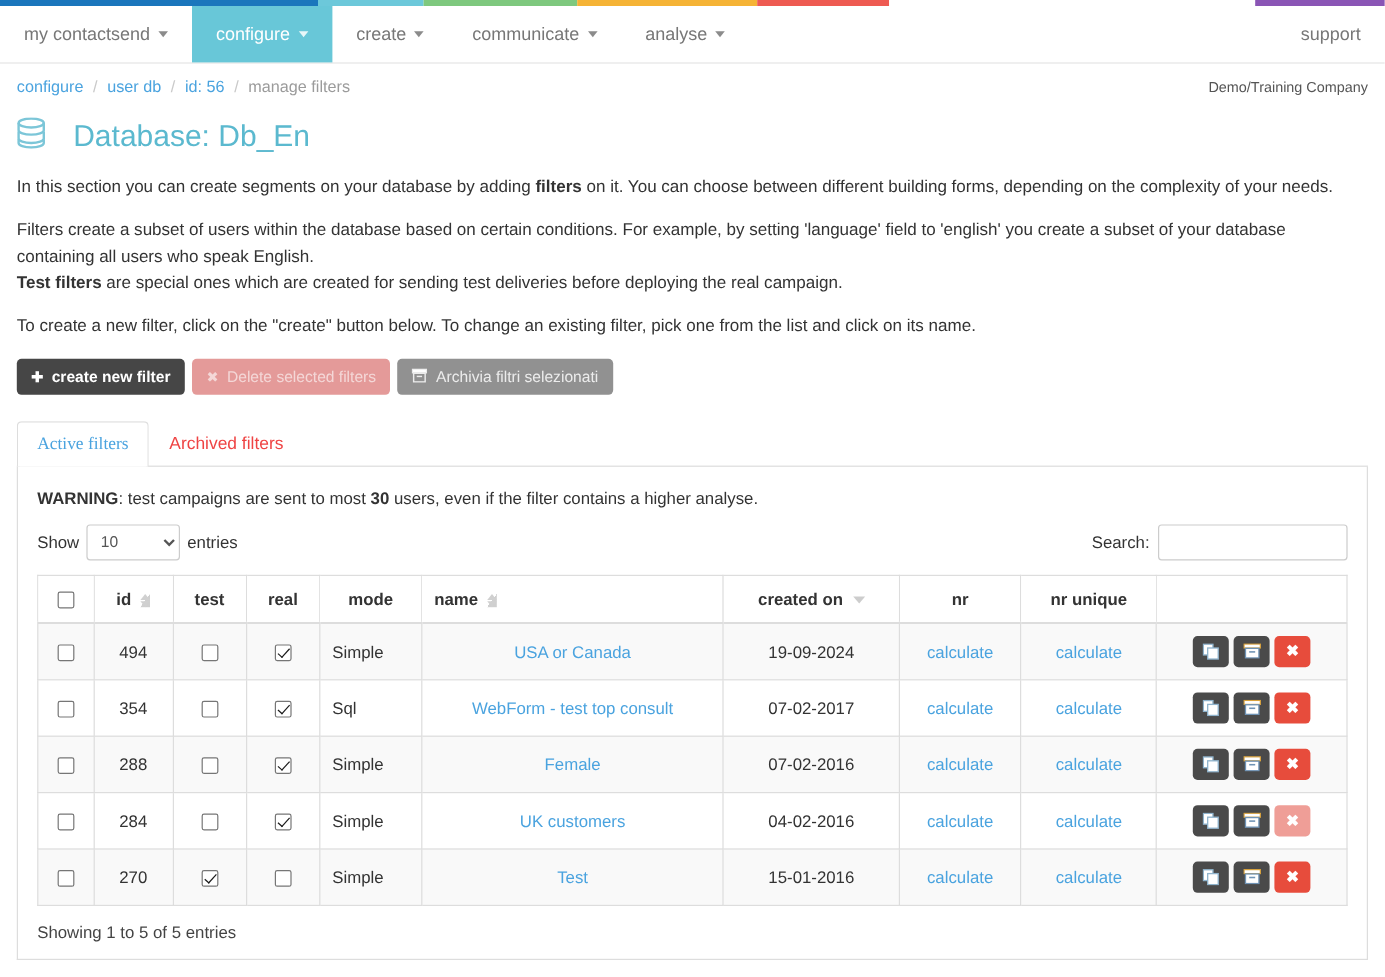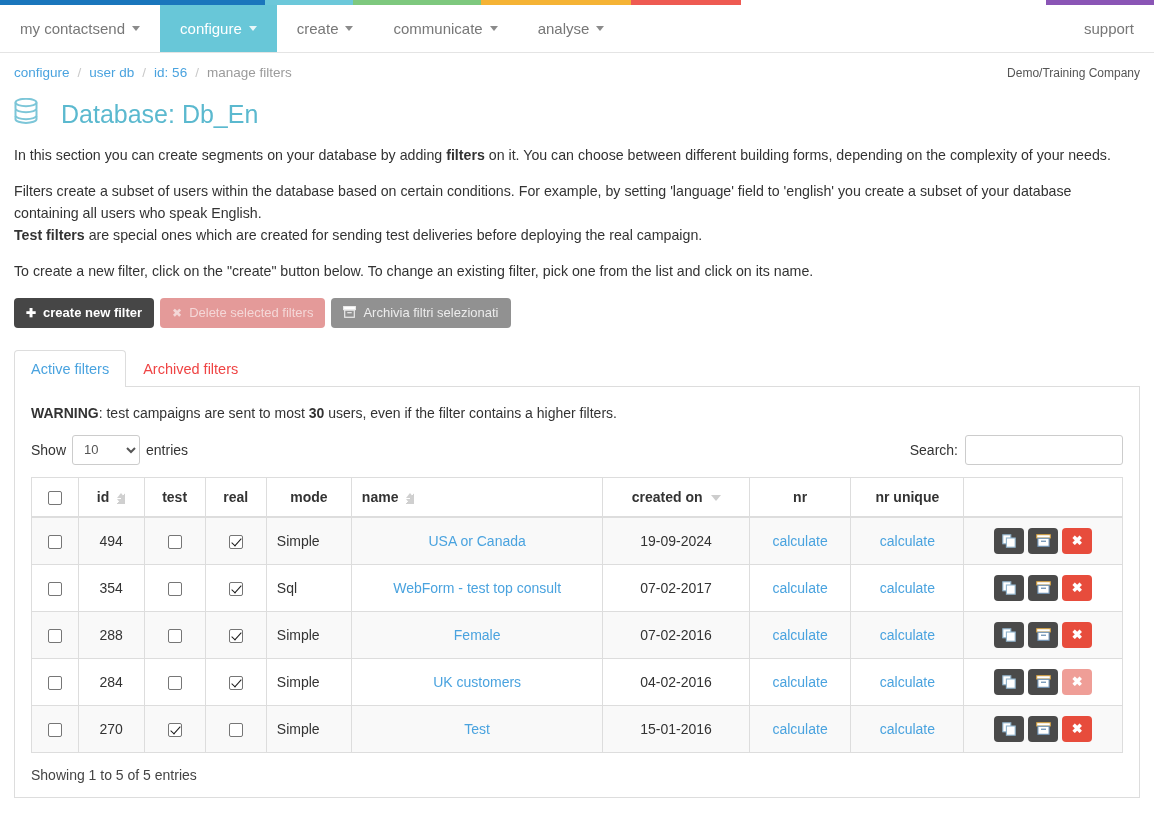--- a/index.html
+++ b/index.html
@@ -120,20 +120,21 @@
     border: 1px solid transparent;
     border-bottom: none;
     margin-bottom: -1px;
     border-radius: 4px 4px 0 0;
   }
   .tab.active {
     color: #4aa3df;
     background: #ffffff;
     border-color: #dddddd;
     border-bottom-color: #ffffff;
+    font-family: Liberation Serif, serif;
   }
 
   
   .panel {
     margin: 0 14px;
     border: 1px solid #dddddd;
     border-top: none;
     padding: 18px 16px 14px 16px;
     background: #ffffff;
   }
@@ -155,21 +156,21 @@
   .showbox { display: flex; align-items: center; gap: 6px; }
   select.len {
     font-family: "Liberation Sans", sans-serif;
     font-size: 13px;
     color: #555555;
     padding: 4px 4px 4px 7px;
     border: 1px solid #cccccc;
     border-radius: 3px;
     background: #ffffff;
     height: 30px;
-    width: 68px;
+    width: 78px;
   }
   .searchbox { margin-left: auto; display: flex; align-items: center; gap: 7px; }
   input.search {
     font-family: "Liberation Sans", sans-serif;
     font-size: 13px;
     border: 1px solid #cccccc;
     border-radius: 3px;
     padding: 5px 8px;
     width: 158px;
     height: 30px;
@@ -373,21 +374,21 @@
 
 <div class="tabwrap">
   <div class="tabs" id="tabs">
       <div class="tab active"><span>Active filters</span></div>
       <div class="tab"><span>Archived filters</span></div>
     </div>
 </div>
 
 <div class="panel">
   <div class="warning">
-    <b>WARNING</b><span>: test campaigns are sent to most </span><b>30</b><span> users, even if the filter contains a higher filters.</span>
+    <b>WARNING</b><span>: test campaigns are sent to most </span><b>30</b><span> users, even if the filter contains a higher analyse.</span>
   </div>
 
   <div class="controls">
     <div class="showbox">
       <span>Show</span>
       <select class="len" id="lenselect"><option value="10">10</option><option value="25">25</option><option value="50">50</option><option value="100">100</option></select>
       <span>entries</span>
     </div>
     <div class="searchbox">
       <span>Search:</span>

